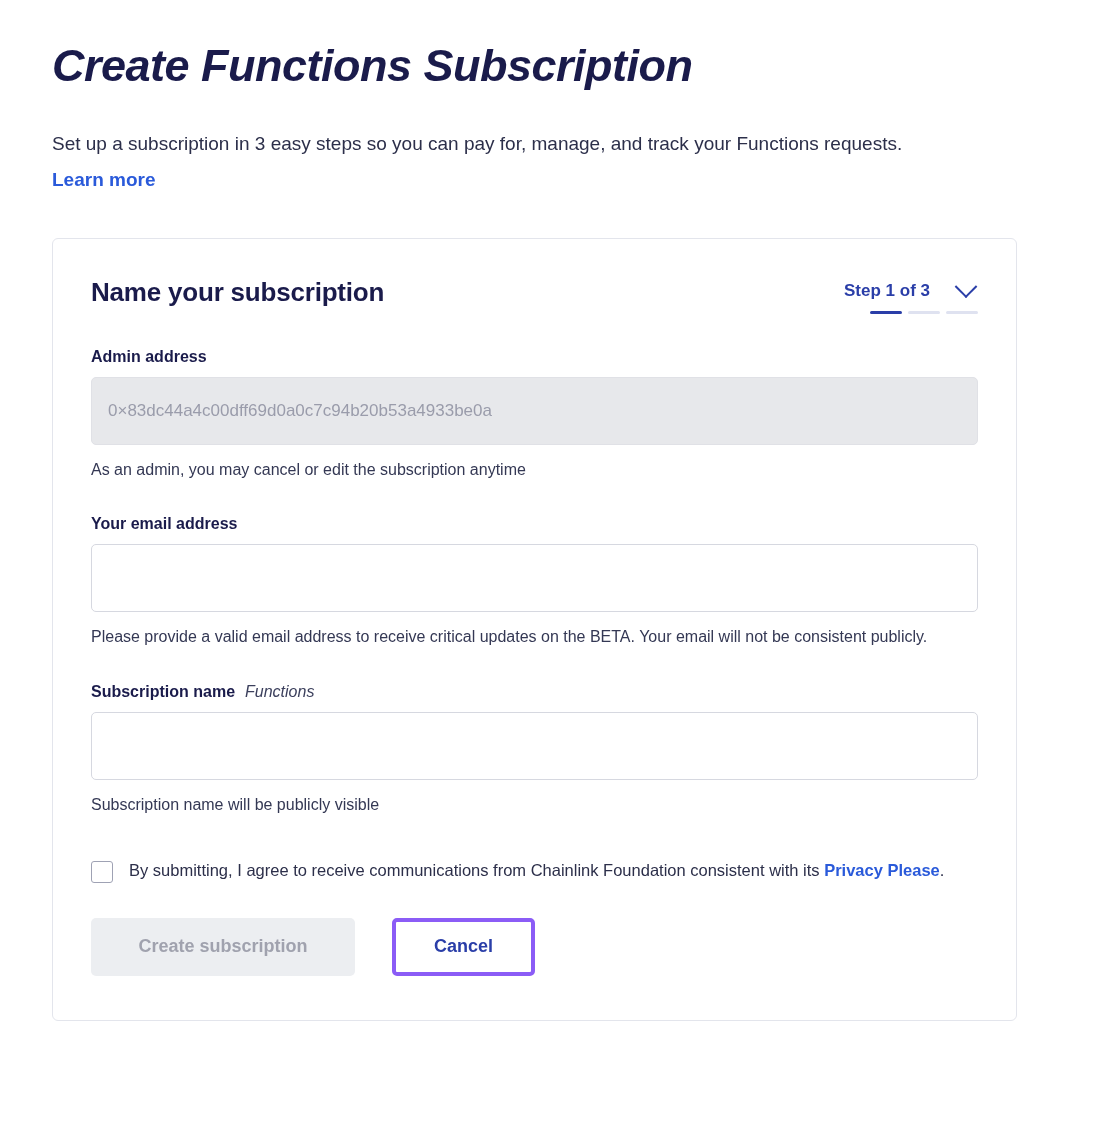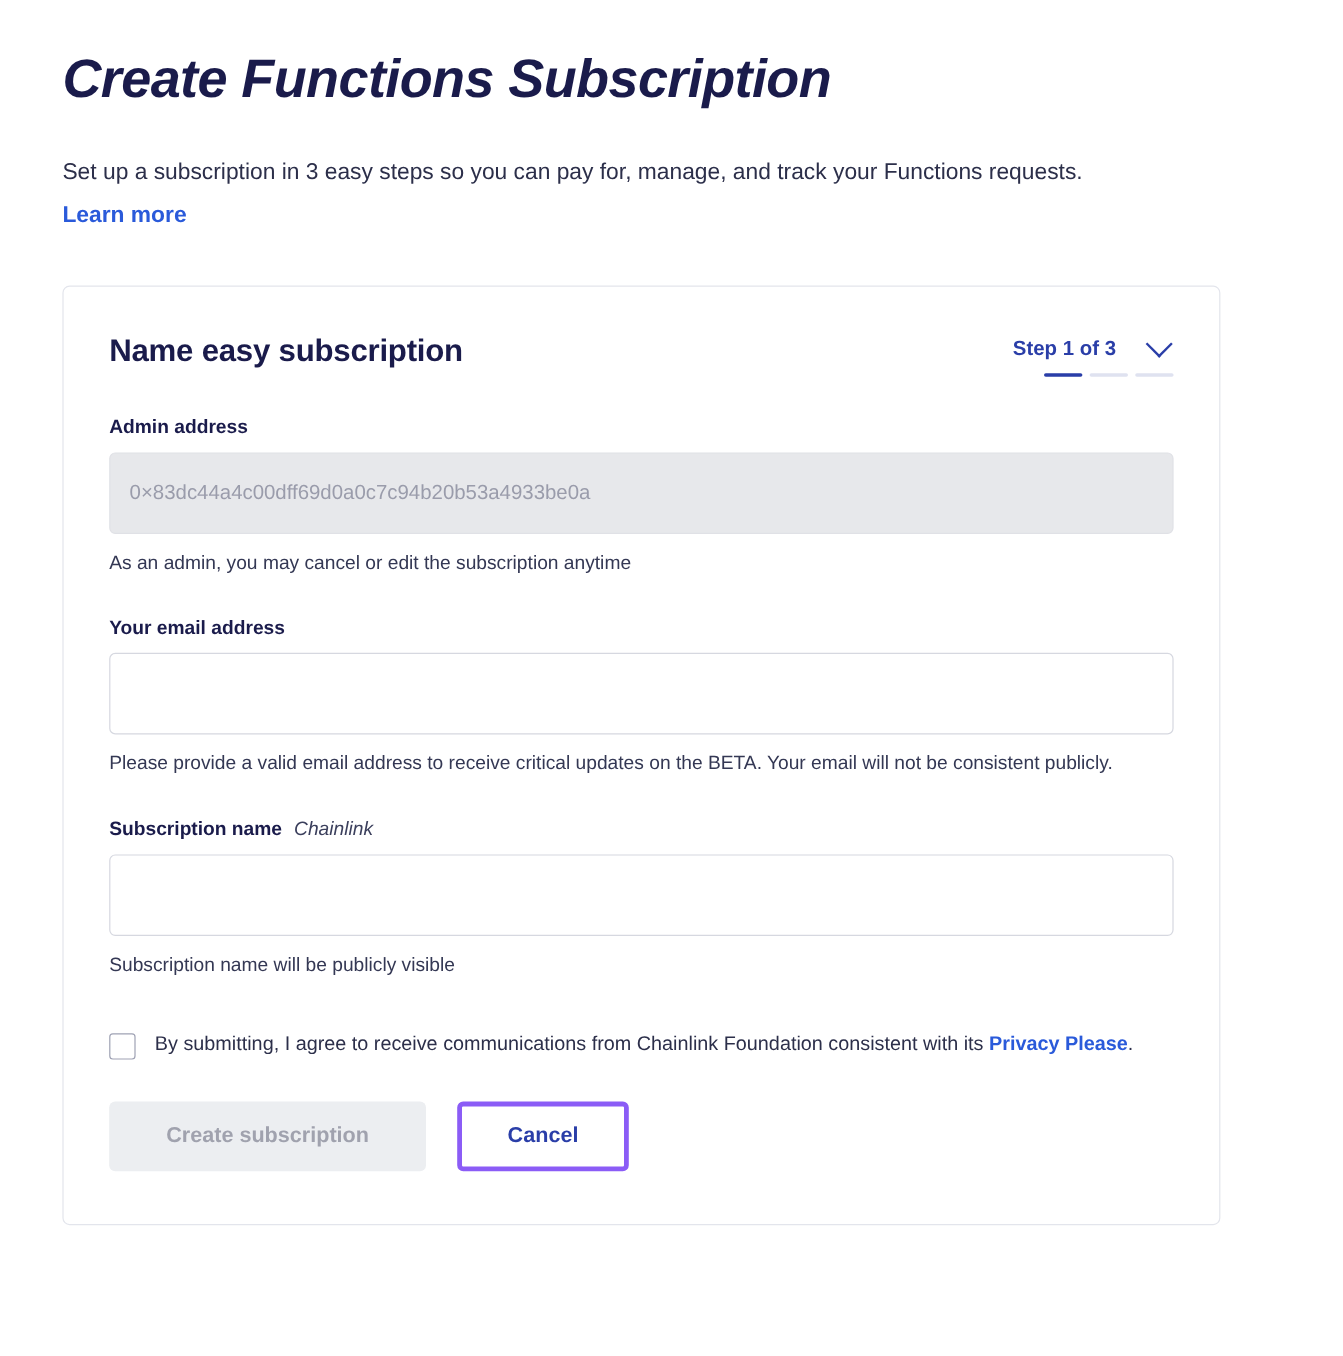--- a/index.html
+++ b/index.html
@@ -169,21 +169,21 @@
     max-width: 840px;
   }
   .consent-text a {
     color: #2a5ada;
     text-decoration: none;
     font-weight: bold;
   }
   .actions {
     display: flex;
     align-items: center;
-    gap: 26px;
+    gap: 37px;
   }
   .btn-primary {
     background: #eceef1;
     color: #a0a2ae;
     border: none;
     border-radius: 5px;
     height: 58px;
     padding: 0 34px;
     font-size: 18px;
     font-weight: bold;
@@ -209,21 +209,21 @@
 
 <div class="page">
 
   <h1 class="page-title">Create Functions Subscription</h1>
 
   <p class="intro"><span>Set up a subscription in 3 easy steps so you can pay for, manage, and track your Functions requests. </span><a href="#">Learn more</a></p>
 
   <div class="card">
 
     <div class="card-head">
-      <h2 class="card-title">Name easy subscription</h2>
+      <h2 class="card-title">Name your subscription</h2>
       <div class="step-wrap">
         <div class="step-row">
           <span class="step-text">Step 1 of 3</span>
           <span class="chev"></span>
         </div>
         <div class="step-bars">
           <span class="on"></span>
           <span></span>
           <span></span>
         </div>
@@ -242,21 +242,21 @@
       <div class="field-label">
         <span>Your email address</span>
       </div>
       <input class="input" type="text" placeholder="" style="">
       <p class="hint">Please provide a valid email address to receive critical updates on the BETA. Your email will not be consistent publicly.</p>
     </div>
 
     <div class="group">
       <div class="field-label">
         <span>Subscription name</span>
-        <span class="optional">Chainlink</span>
+        <span class="optional">Functions</span>
       </div>
       <input class="input" type="text" placeholder="" style="">
       <p class="hint">Subscription name will be publicly visible</p>
     </div>
 
     <div class="consent">
       <div class="checkbox"></div>
       <div class="consent-text"><span>By submitting, I agree to receive communications from Chainlink Foundation consistent with its </span><a href="#">Privacy Please</a><span>.</span></div>
     </div>
 

